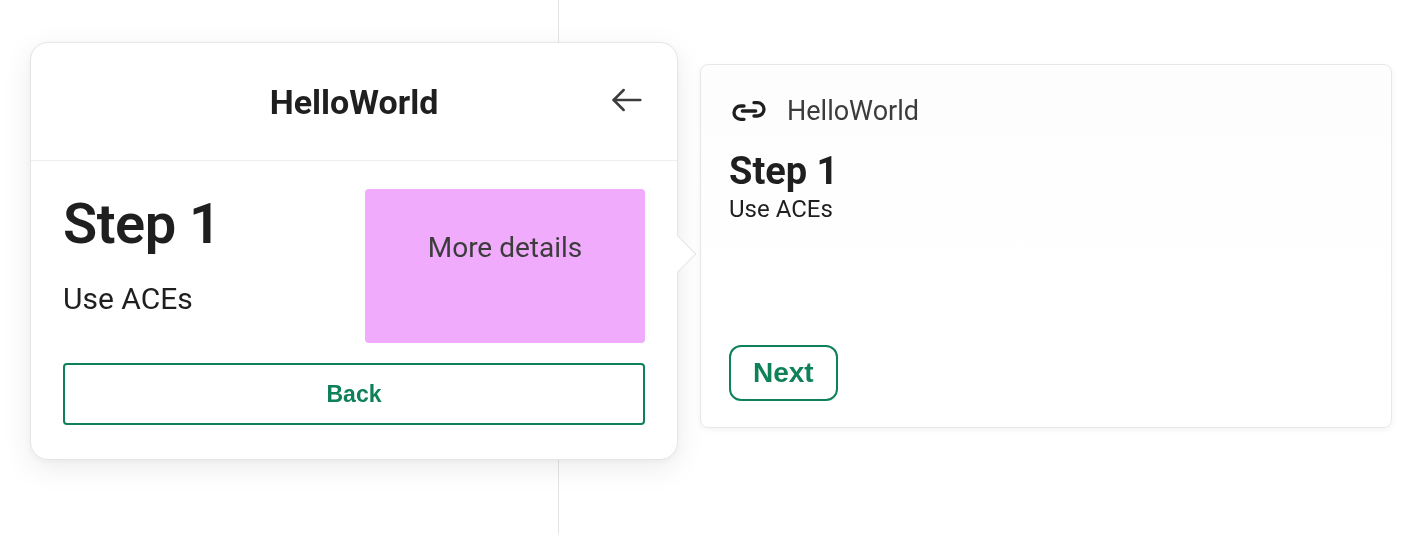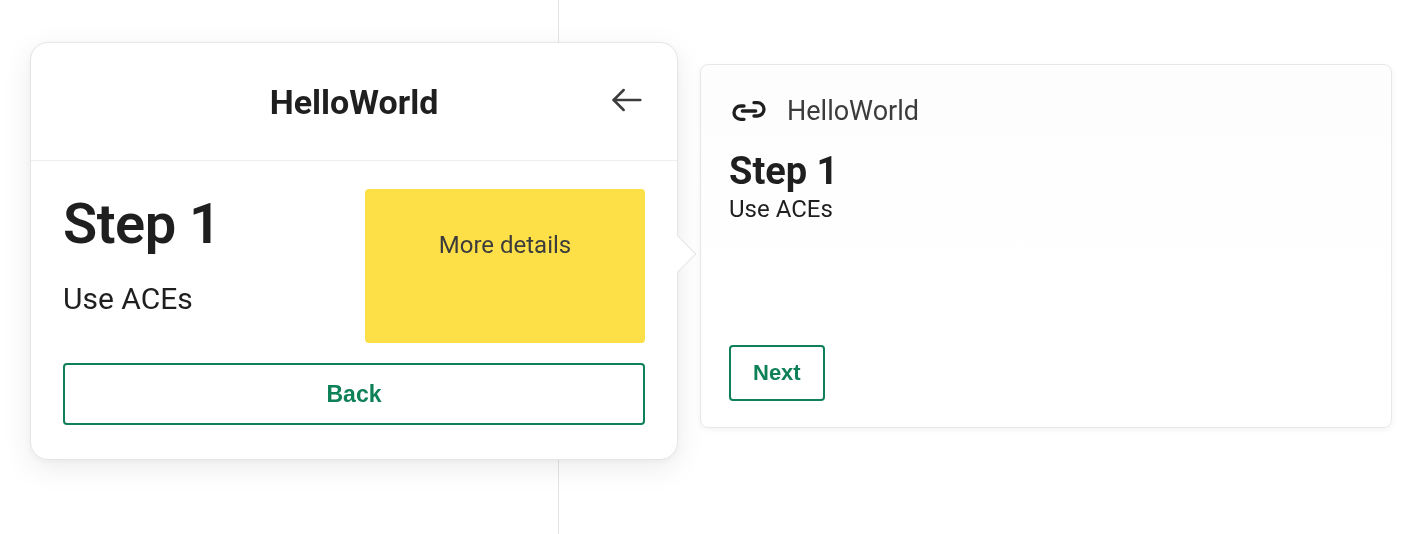--- a/index.html
+++ b/index.html
@@ -77,27 +77,27 @@
     }
     .step-text .step-sub {
       font-size: 30px;
       font-weight: 400;
       color: #1f1f1f;
       margin-top: 24px;
     }
     .more-details-box {
       width: 280px;
       height: 154px;
-      background: #fde047;
+      background: #f0abfc;
       border-radius: 4px;
       display: flex;
       align-items: flex-start;
       justify-content: center;
       padding-top: 42px;
-      font-size: 24px;
+      font-size: 28px;
       color: #3c3c3c;
       position: relative;
       margin-top: -2px;
     }
     .lg-btn {
       margin-top: 20px;
       width: 100%;
       height: 62px;
       background: #ffffff;
       border: 2px solid #0e8158;
@@ -163,23 +163,23 @@
       margin-top: 2px;
     }
     .next-btn {
       position: absolute;
       left: 28px;
       bottom: 26px;
       height: 56px;
       padding: 0 22px;
       background: #ffffff;
       border: 2px solid #0e8158;
-      border-radius: 4px;
+      border-radius: 12px;
       color: #0e8158;
-      font-size: 22px;
+      font-size: 28px;
       font-weight: 700;
       cursor: pointer;
     }
   </style>
 </head>
 <body>
 
 <div class="vertical-divider"></div>
 
 <div class="card-left">

